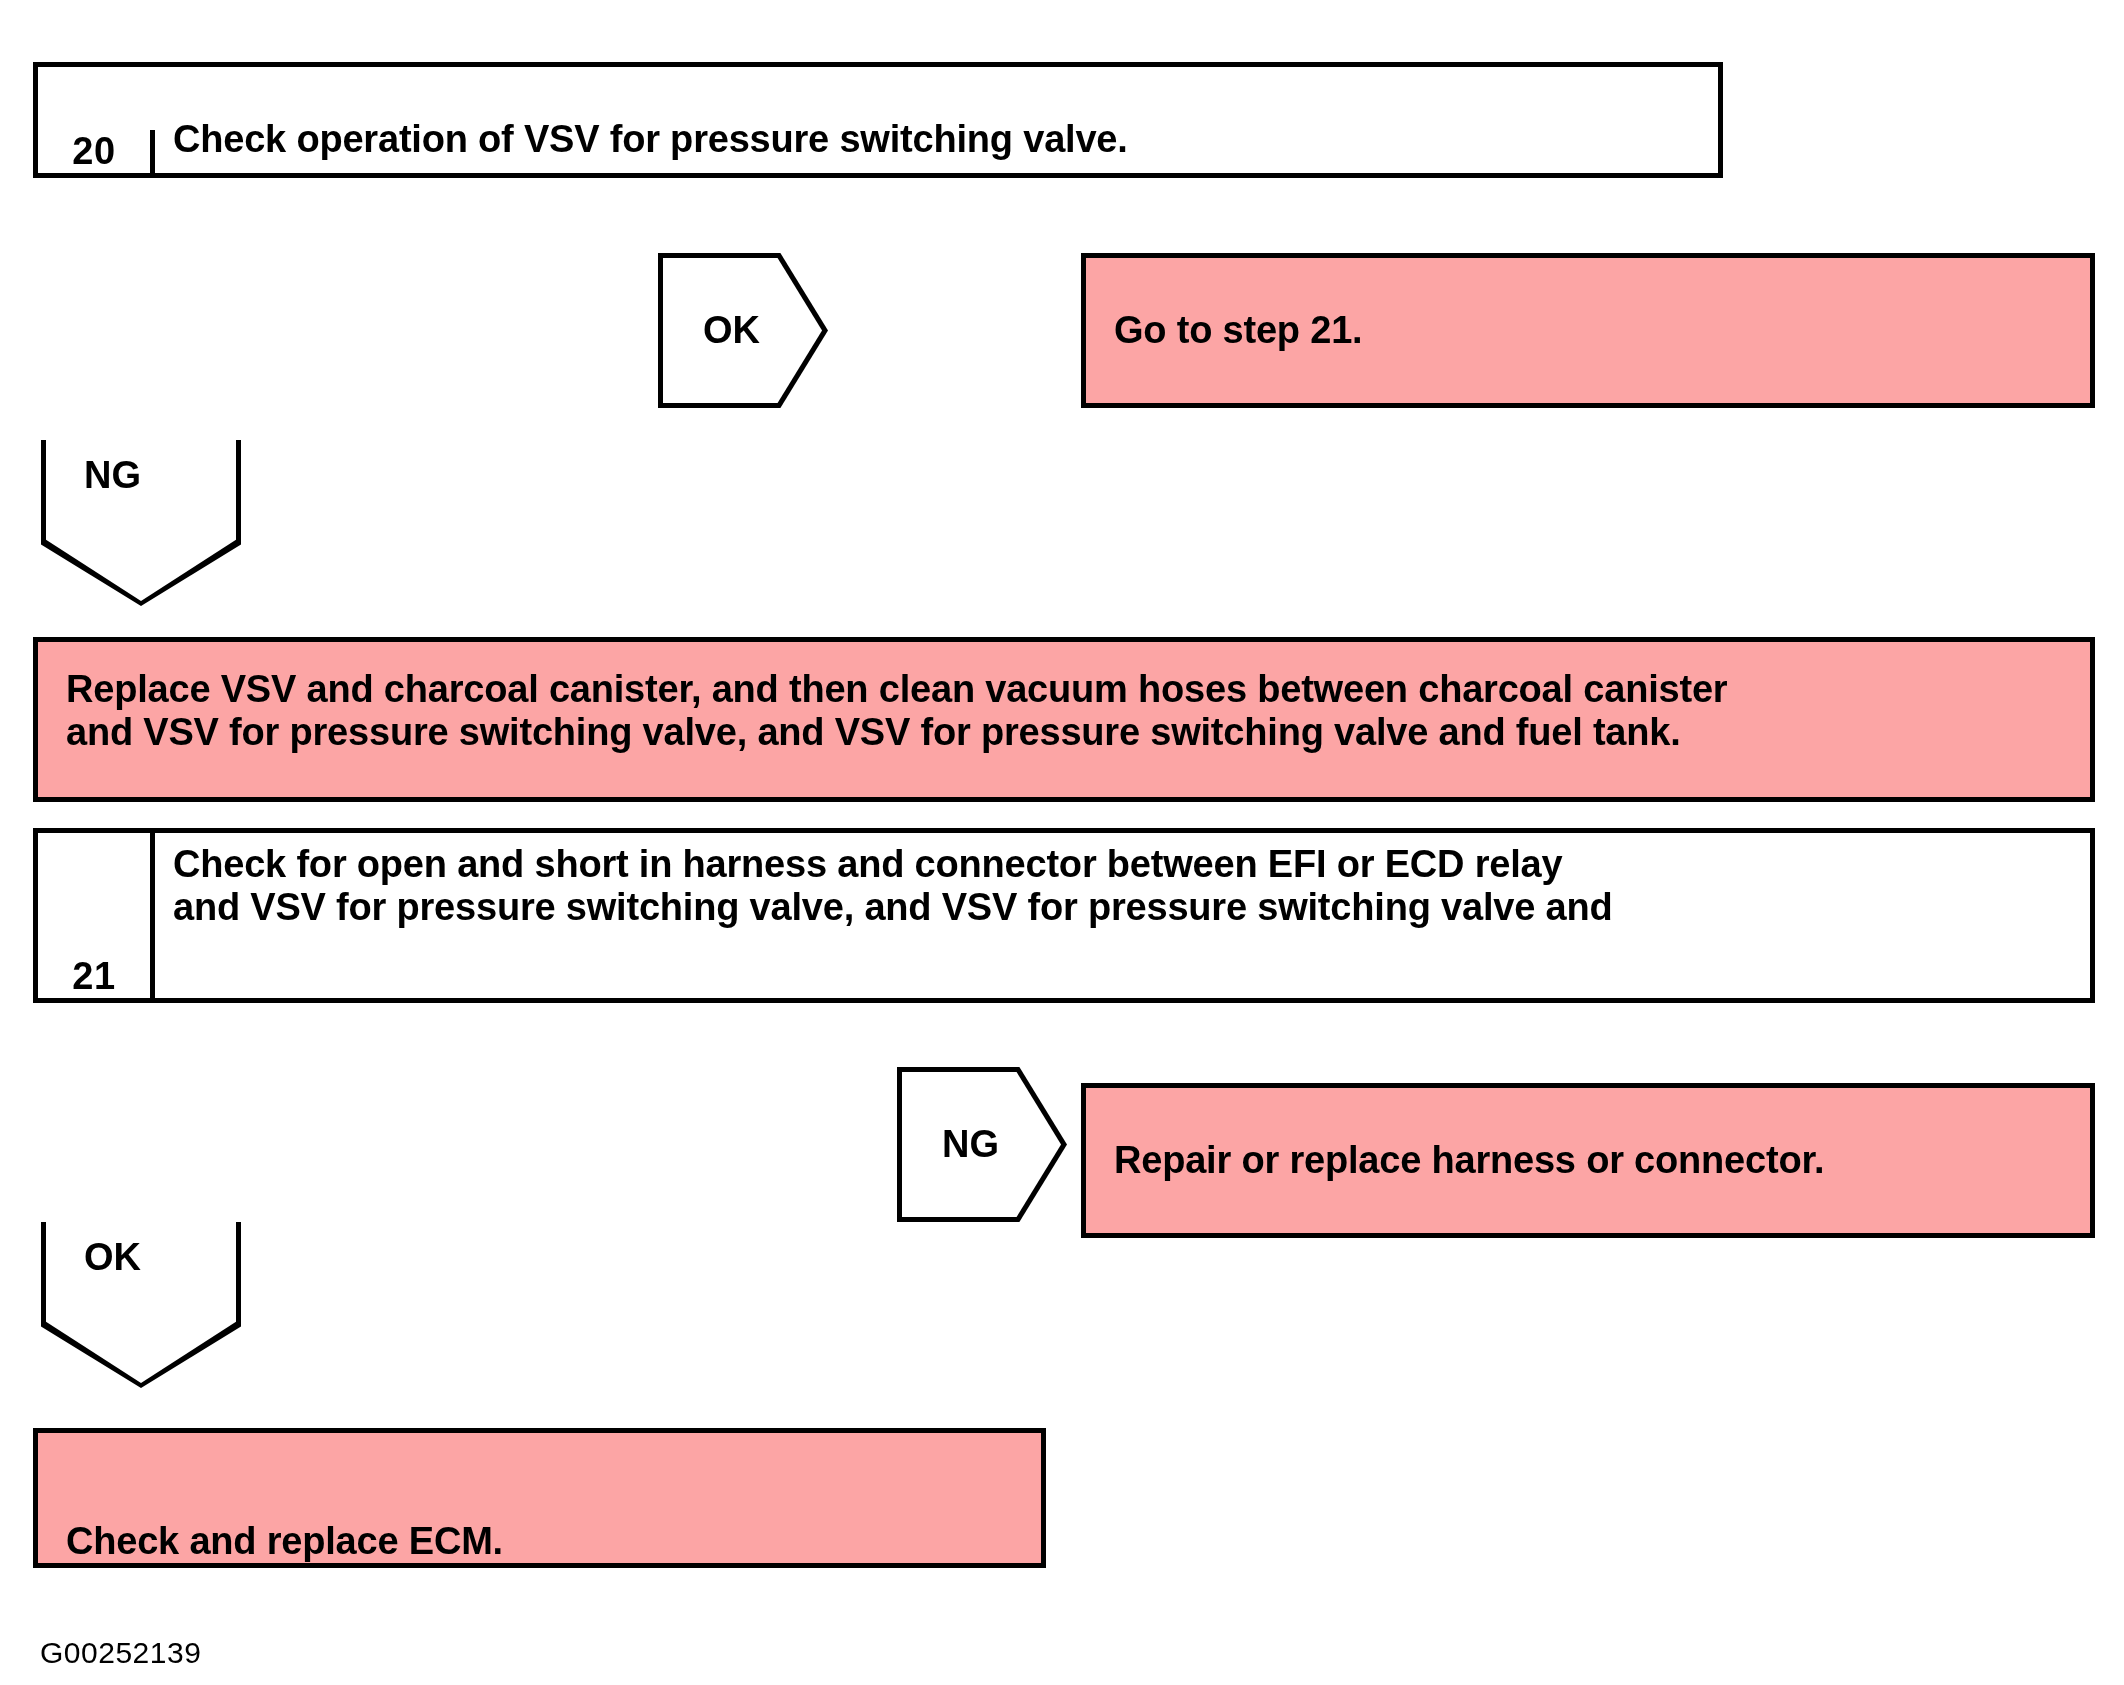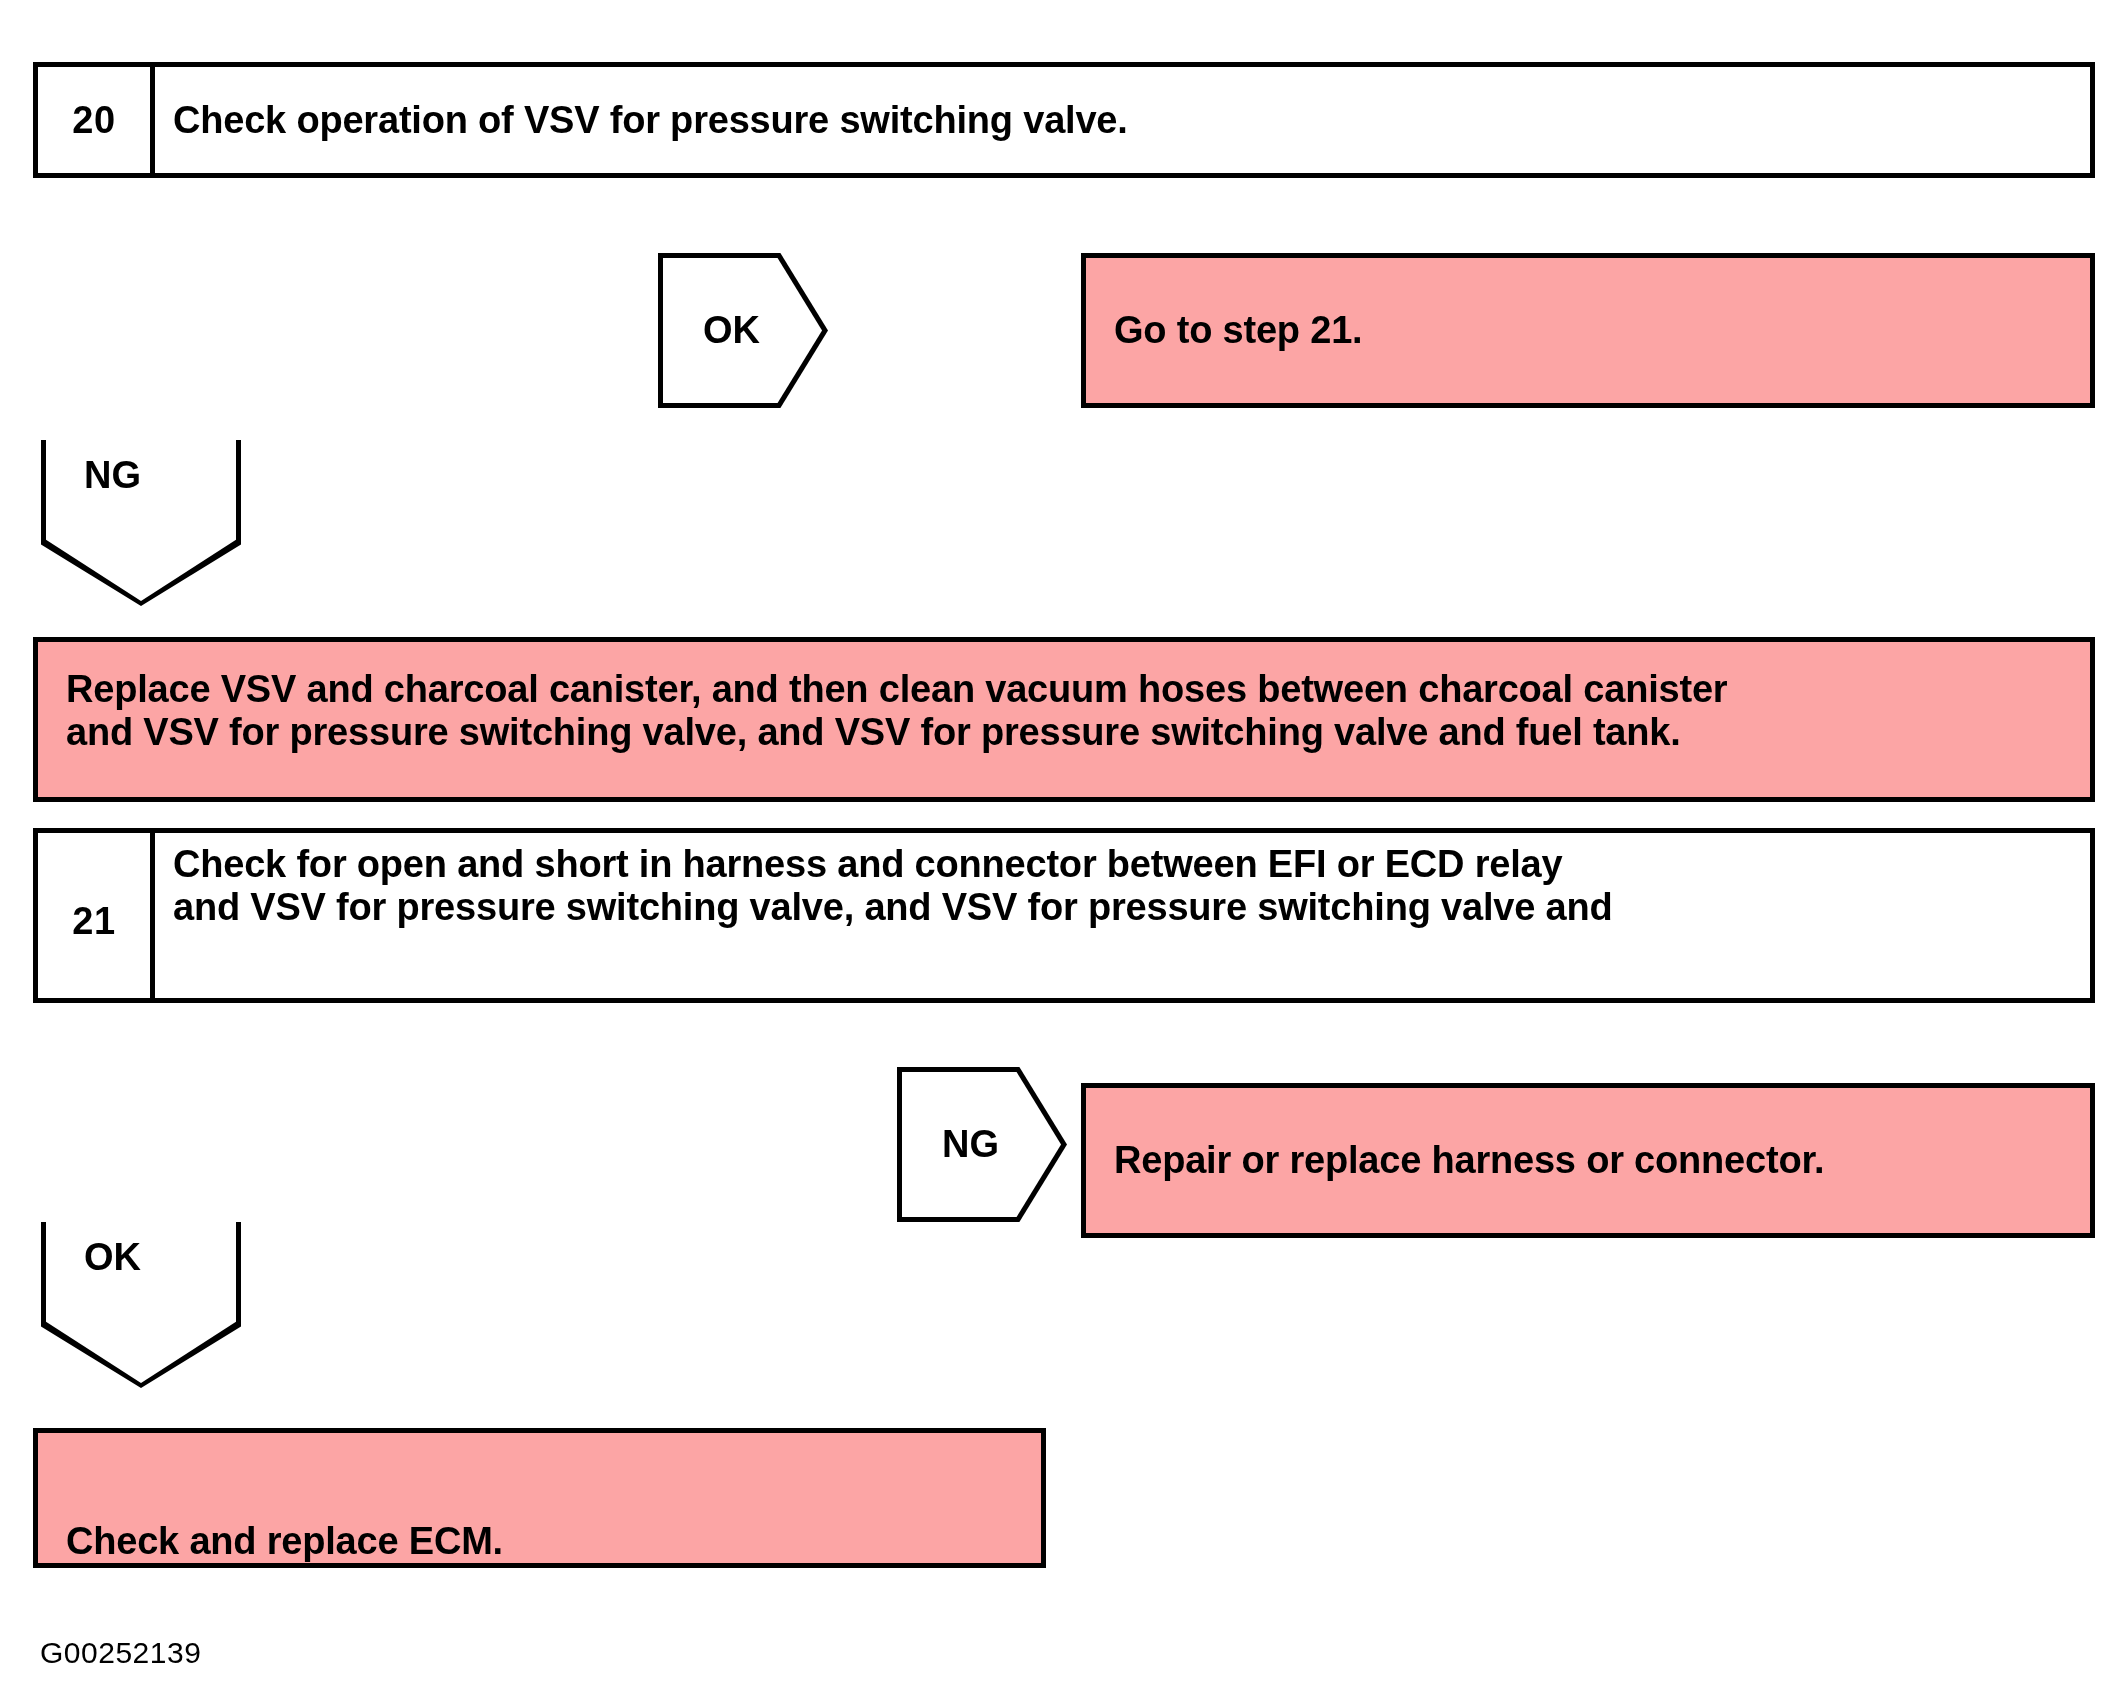--- a/index.html
+++ b/index.html
@@ -29,21 +29,21 @@
   .step-num {
     border-right: 5px solid #000;
     display: flex;
     align-items: center;
     justify-content: center;
     font-weight: bold;
     font-size: 38px;
     letter-spacing: 0.5px;
   }
   .step-num-topalign {
-    align-items: center;
+    align-items: flex-end;
     padding-top: 12px;
   }
   .step-text {
     display: flex;
     align-items: center;
     padding: 12px 18px;
     font-weight: bold;
     font-size: 38px;
     line-height: 1.13;
     letter-spacing: -0.2px;
@@ -120,21 +120,21 @@
     font-family: "Liberation Sans", sans-serif;
     font-weight: normal;
     font-size: 30px;
     letter-spacing: 0.5px;
     color: #000;
   }
 </style>
 </head>
 <body>
 
-<div class="abs step-box" style="left:33px; top:62px; width:2062px; height:116px;">
+<div class="abs step-box" style="left:33px; top:62px; width:1690px; height:116px;align-items:flex-end;">
   <div class="step-num" style="width:112px;">
     <span>20</span>
   </div>
   <div class="step-text">
     <span>Check operation of VSV for pressure switching valve.</span>
   </div>
 </div>
 
 <div class="abs chev" style="left:658px; top:253px; width:170px; height:155px;">
   <div class="chev-inner">

